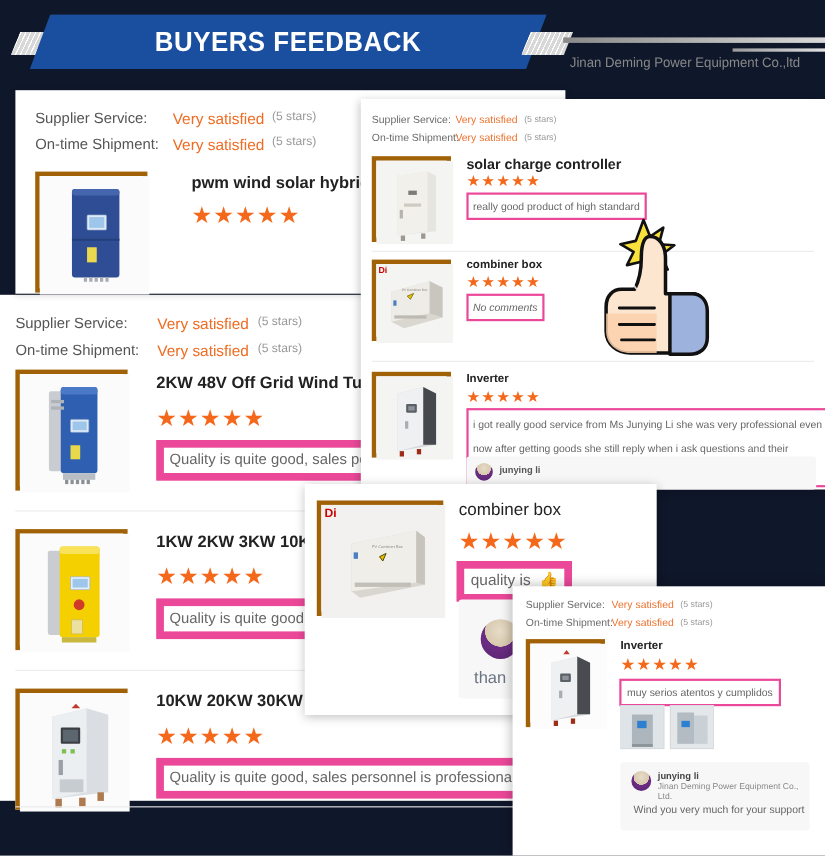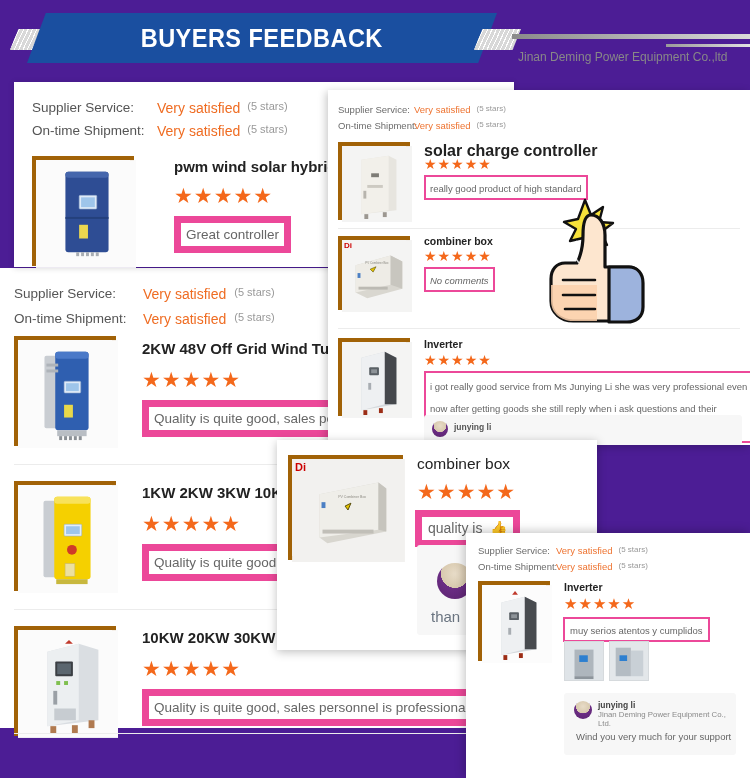--- a/index.html
+++ b/index.html
@@ -2,21 +2,21 @@
 <html><head>
 <meta charset="utf-8">
 <style>
   * { box-sizing: border-box; margin: 0; padding: 0; }
   html, body {
     width: 750px; height: 778px;
     background: #ffffff;
     font-family: "Liberation Sans", sans-serif;
     overflow: hidden;
   }
-  #root { position: relative; width: 750px; height: 778px; background: #4c1d95; padding-left: 19px; }
+  #root { position: relative; width: 750px; height: 778px; background: #0f172a; padding-left: 19px; }
 
   
   .header { position: absolute; left: 0; top: 0; width: 750px; height: 78px; }
   .banner {
     position: absolute; left: 27px; top: 13px;
     width: 470px; height: 50px;
     background: #1a4fa0;
     clip-path: polygon(4% 0, 100% 0, 96% 100%, 0% 100%);
     display: flex; align-items: center; justify-content: center;
   }
@@ -243,23 +243,20 @@
             <rect x="41" y="94" width="3" height="4"></rect>
             <rect x="46" y="94" width="3" height="4"></rect>
             <rect x="51" y="94" width="3" height="4"></rect>
             <rect x="56" y="94" width="3" height="4"></rect>
             <rect x="61" y="94" width="3" height="4"></rect>
           </g>
       </svg>
     </div>
     <div class="prod-title" style="position:absolute;left:160px;top:76px;font-size:15px;font-weight:bold;">pwm wind solar hybrid con</div>
     <div class="stars" style="position:absolute;left:160px;top:102px;font-size:21px;">★★★★★</div>
-    <div class="comment-box" style="position:absolute;left:160px;top:134px;padding:2px 5px 3px 5px;">
-      <span class="comment-text" style="font-size:13.5px;">Great controller</span>
-    </div>
   </div>
 
   <div class="panel" id="panelA">
     <div class="meta-row" style="position:absolute;left:10px;top:14px;">
       <span class="m-label" style="display:inline-block;width:76px;">Supplier Service:</span>
       <span class="m-val">Very satisfied</span>
       <span class="m-st" style="margin-left:6px;">(5 stars)</span>
     </div>
     <div class="meta-row" style="position:absolute;left:10px;top:30px;">
       <span class="m-label" style="display:inline-block;width:76px;">On-time Shipment:</span>
@@ -273,21 +270,21 @@
           <rect x="0" y="0" width="72" height="78" fill="#f4f4f3"></rect>
           <polygon points="20,14 48,10 56,14 56,66 20,70" fill="#e7e5df"></polygon>
           <polygon points="20,14 48,10 48,66 20,70" fill="#f2f0ea"></polygon>
           <rect x="30" y="28" width="8" height="4" fill="#7e7c76"></rect>
           <rect x="26" y="40" width="16" height="3" fill="#cdcac2"></rect>
           <rect x="22" y="46" width="3" height="8" fill="#b7b4ad"></rect>
           <rect x="23" y="70" width="4" height="5" fill="#9c9790"></rect>
           <rect x="42" y="68" width="4" height="5" fill="#9c9790"></rect>
         </svg>
       </div>
-      <div class="prod-title" style="position:absolute;left:96px;top:52px;font-size:16px;font-weight:bold;">solar charge controller</div>
+      <div class="prod-title" style="position:absolute;left:96px;top:52px;font-size:13px;font-weight:bold;">solar charge controller</div>
       <div class="stars" style="position:absolute;left:96px;top:66px;font-size:14px;">★★★★★</div>
       <div class="comment-box" style="position:absolute;left:96px;top:85px;padding:1px 4px 2px 4px;border-width:2px;">
         <span class="comment-text" style="font-size:9.5px;">really good product of high standard</span>
       </div>
     </div>
 
     <div class="divider" style="position:absolute;left:10px;top:138px;width:402px;"></div>
 
     <div>
       <div class="pimg" style="left:10px;top:146px;width:72px;height:74px;background:#f5f5f5;">

